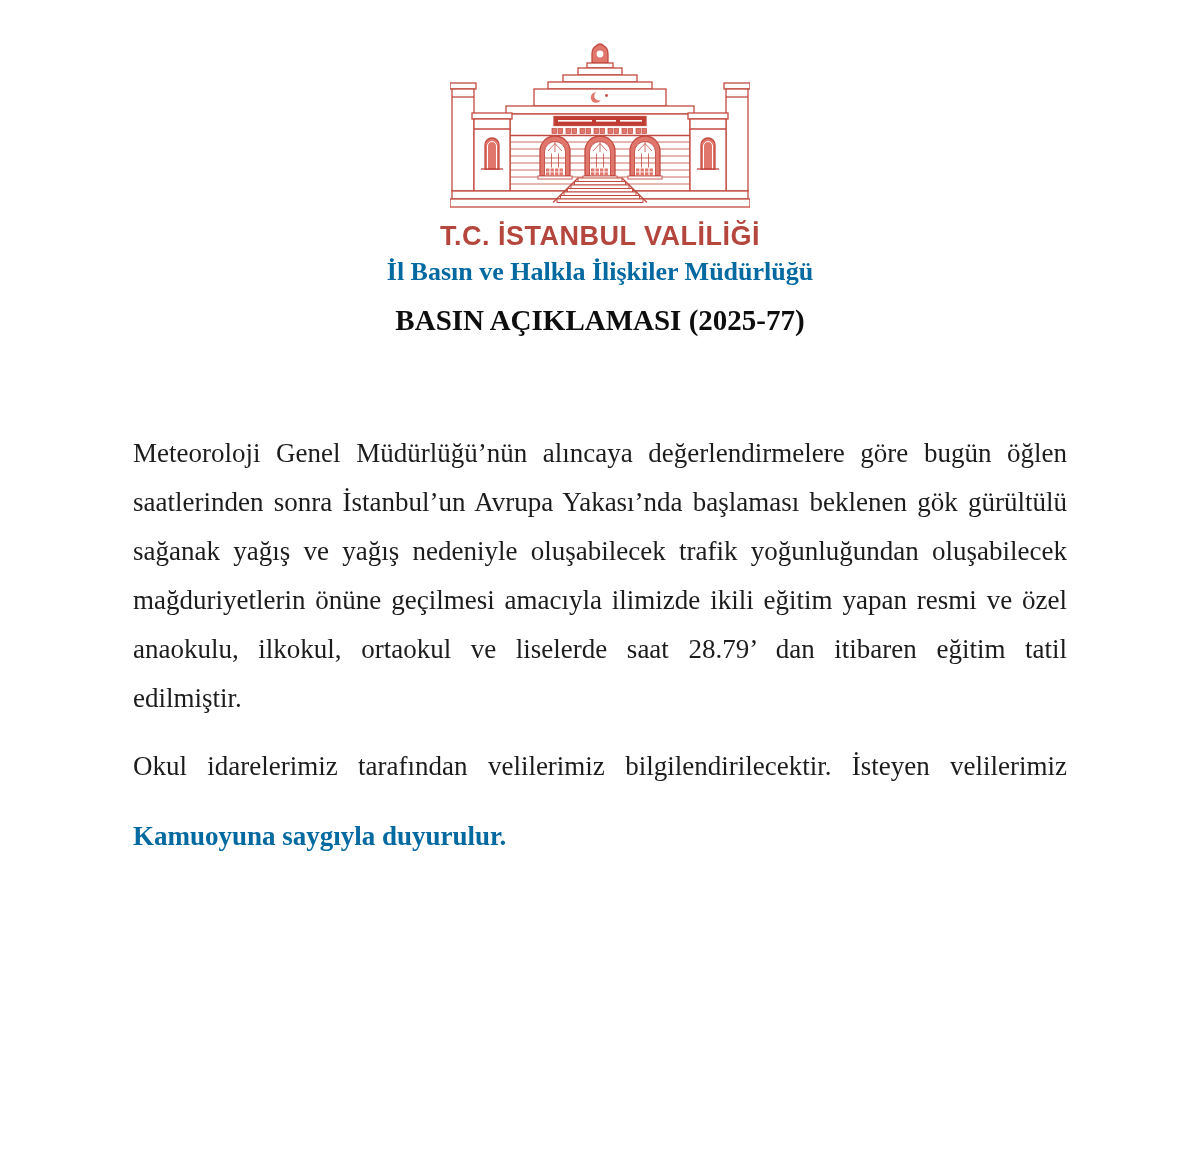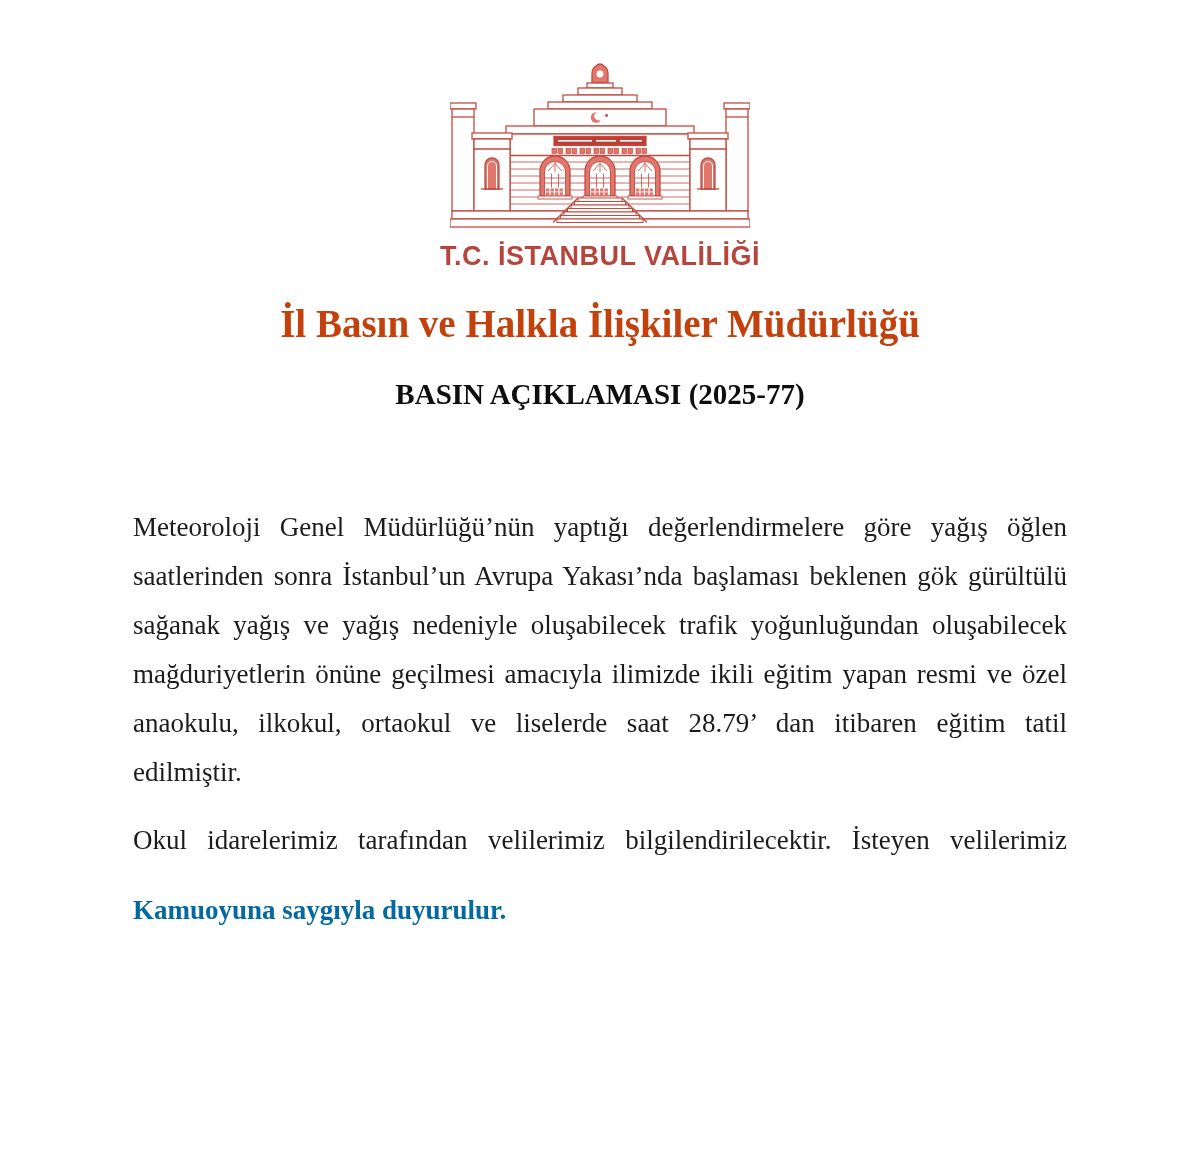--- a/index.html
+++ b/index.html
@@ -11,38 +11,37 @@
   }
   *{margin:0;padding:0;box-sizing:border-box;}
   html,body{background:#ffffff;}
   body{
     width:1200px;height:1164px;
     font-family:"Liberation Serif","DejaVu Serif",serif;
     color:var(--ink);
     overflow:hidden;
   }
   .page{position:relative;width:1200px;height:1164px;background:#ffffff;}
-  .logo-wrap{padding-top:61px;text-align:center;}
+  .logo-wrap{padding-top:41px;text-align:center;}
   .logo-wrap svg{display:block;margin:0 auto;}
   .org-name{
     margin-top:8px;
     font-family:"Liberation Sans","DejaVu Sans",sans-serif;
     font-weight:bold;
     font-size:27px;
     letter-spacing:0.5px;
     color:var(--orgname);
     text-align:center;
   }
   .doc-header{text-align:center;}
   .title-line1{
-    margin-top:32px;
-    font-weight:bold;font-size:39px;line-height:40px;color:#c2410c;
+    font-weight:bold;font-size:26px;line-height:40px;color:#0369a1;
   }
   .title-line2{
-    margin-top:30px;
+    margin-top:8px;
     font-weight:bold;font-size:29px;line-height:40px;color:#0e0e0e;
   }
   .body-text{
     margin:89px 133px 0 133px;
     font-size:27px;
   }
   .para{margin:0 0 19px 0;}
   .line{
     height:49px;line-height:49px;
     text-align:justify;
@@ -185,21 +184,21 @@
     <div class="org-name">T.C. İSTANBUL VALİLİĞİ</div>
   </div>
 
   <div class="doc-header">
     <div class="title-line1">İl Basın ve Halkla İlişkiler Müdürlüğü</div>
     <div class="title-line2">BASIN AÇIKLAMASI (2025-77)</div>
   </div>
 
   <div class="body-text">
     <div class="para">
-      <div class="line">Meteoroloji Genel Müdürlüğü’nün yaptığı değerlendirmelere göre yağış öğlen</div>
+      <div class="line">Meteoroloji Genel Müdürlüğü’nün alıncaya değerlendirmelere göre bugün öğlen</div>
       <div class="line">saatlerinden sonra İstanbul’un Avrupa Yakası’nda başlaması beklenen gök gürültülü</div>
       <div class="line">sağanak yağış ve yağış nedeniyle oluşabilecek trafik yoğunluğundan oluşabilecek</div>
       <div class="line">mağduriyetlerin önüne geçilmesi amacıyla ilimizde ikili eğitim yapan resmi ve özel</div>
       <div class="line">anaokulu, ilkokul, ortaokul ve liselerde saat 28.79’ dan itibaren eğitim tatil</div>
       <div class="line last">edilmiştir.</div>
     </div>
     <div class="para">
       <div class="line">Okul idarelerimiz tarafından velilerimiz bilgilendirilecektir. İsteyen velilerimiz</div>
     </div>
     <div class="closing">Kamuoyuna saygıyla duyurulur.</div>

